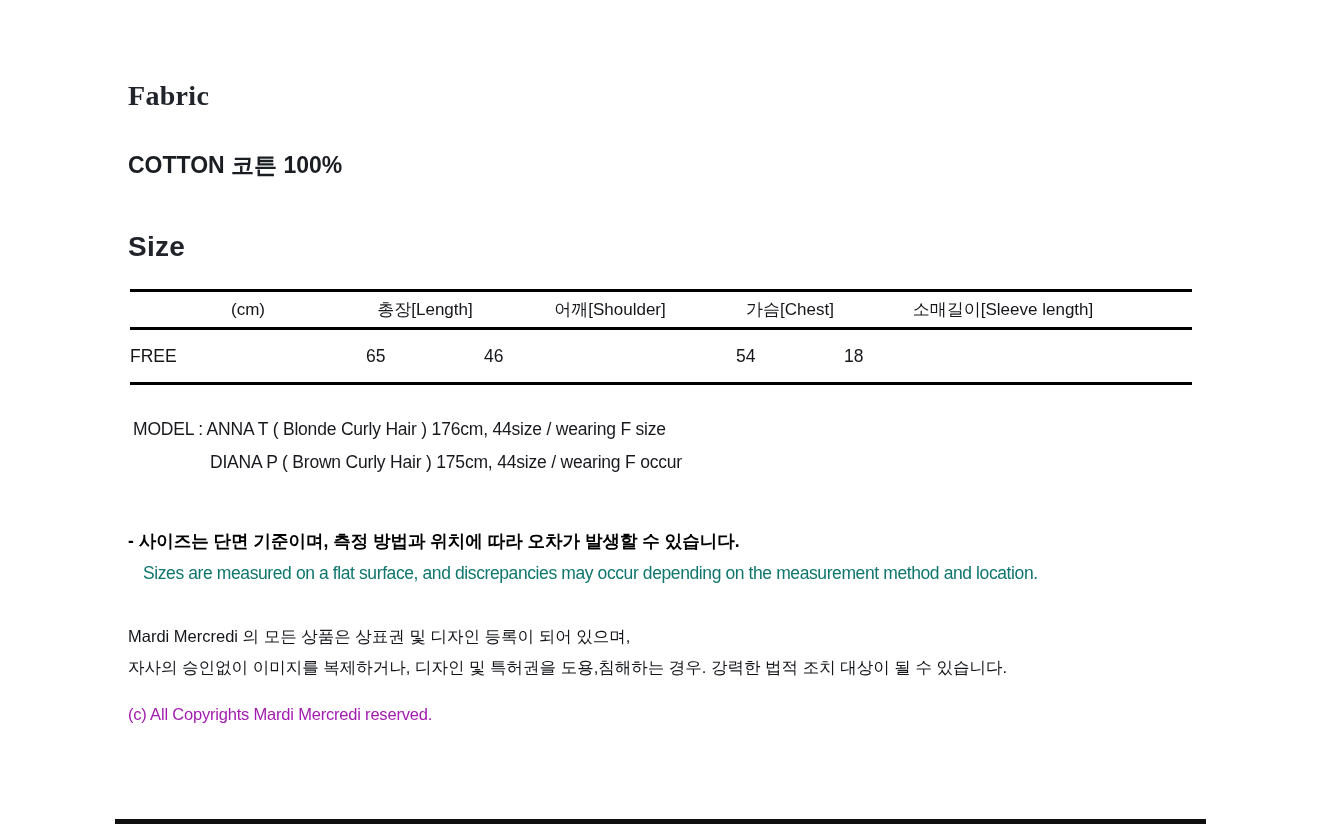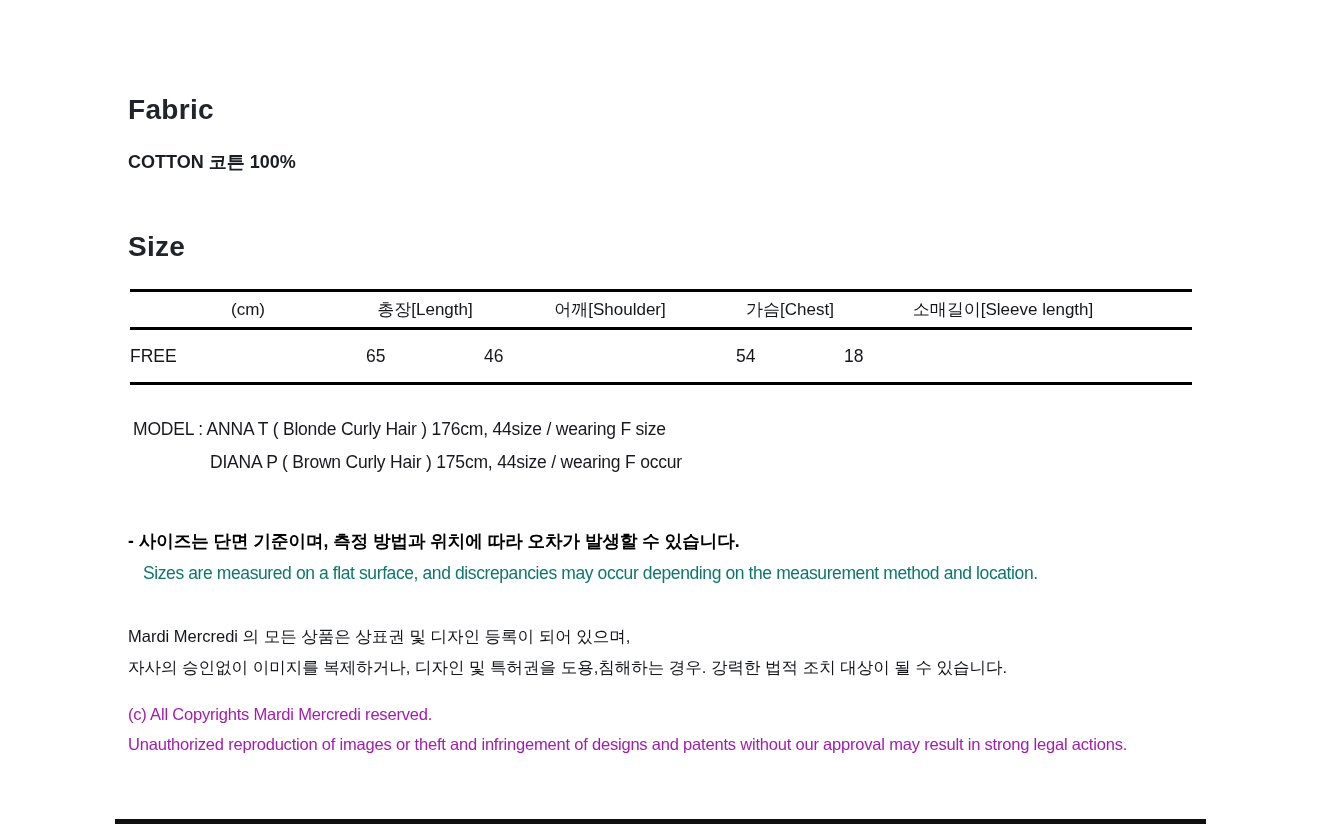--- a/index.html
+++ b/index.html
@@ -18,27 +18,27 @@
     background: #ffffff;
   }
   .section-heading {
     position: absolute;
     left: 128px;
     font-size: 28px;
     font-weight: 700;
     color: #21242b;
     letter-spacing: 0.3px;
   }
-  .fabric-heading { top: 94px; }
+  .fabric-heading { top: 80px; font-family: Liberation Serif, serif; }
   .size-heading   { top: 231px; text-align: right; }
   .fabric-value {
     position: absolute;
     left: 128px;
     top: 150px;
-    font-size: 18px;
+    font-size: 23px;
     font-weight: 600;
     color: #1a1d22;
   }
   table.size-table {
     position: absolute;
     left: 130px;
     top: 289px;
     width: 1062px;
     border-collapse: collapse;
     table-layout: fixed;
@@ -167,17 +167,16 @@
   <div class="note-ko">- 사이즈는 단면 기준이며, 측정 방법과 위치에 따라 오차가 발생할 수 있습니다.</div>
 
   <div class="note-en">Sizes are measured on a flat surface, and discrepancies may occur depending on the measurement method and location.</div>
 
   <div class="legal-ko legal-ko-1">Mardi Mercredi 의 모든 상품은 상표권 및 디자인 등록이 되어 있으며,</div>
 
   <div class="legal-ko legal-ko-2">자사의 승인없이 이미지를 복제하거나, 디자인 및 특허권을 도용,침해하는 경우. 강력한 법적 조치 대상이 될 수 있습니다.</div>
 
   <div class="copyright copyright-1">(c) All Copyrights Mardi Mercredi reserved.</div>
 
-  <div class="copyright copyright-2">Unauthorized reproduction of images or theft and infringement of designs and patents without our approval may result in strong legal actions.</div>
 
   <div class="section-divider-bar"></div>
 
 </div>
 
 </body></html>

